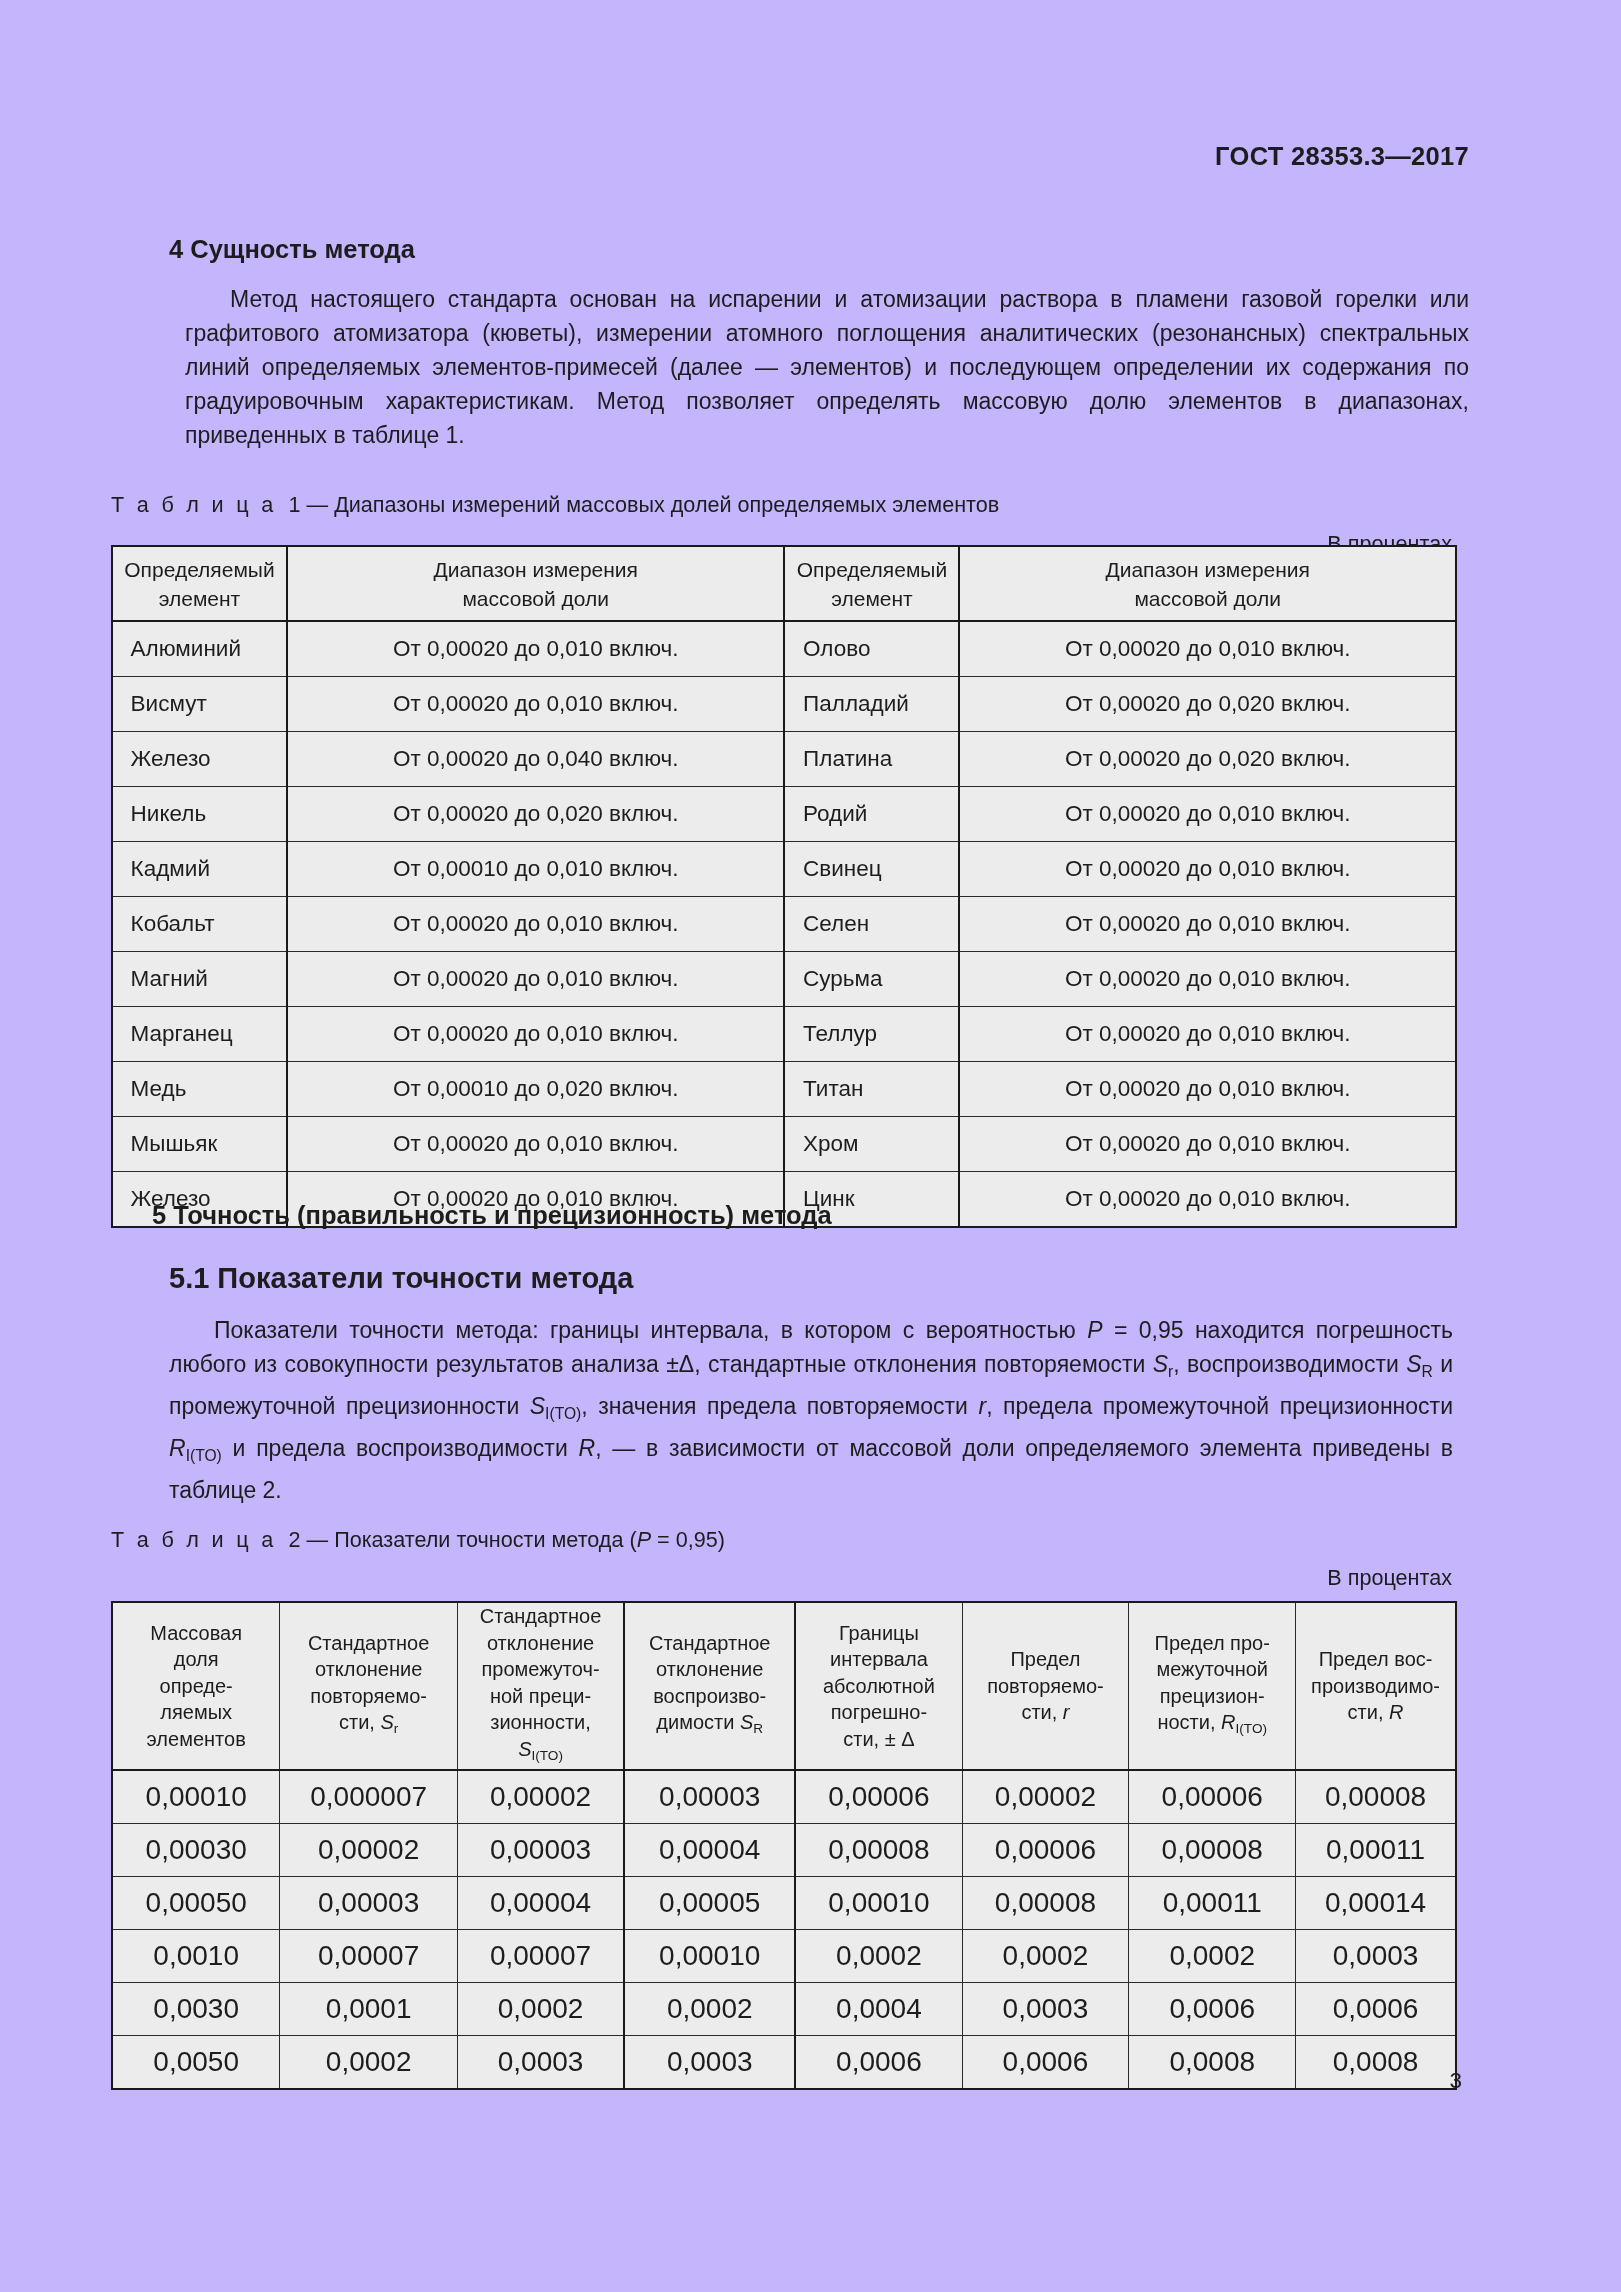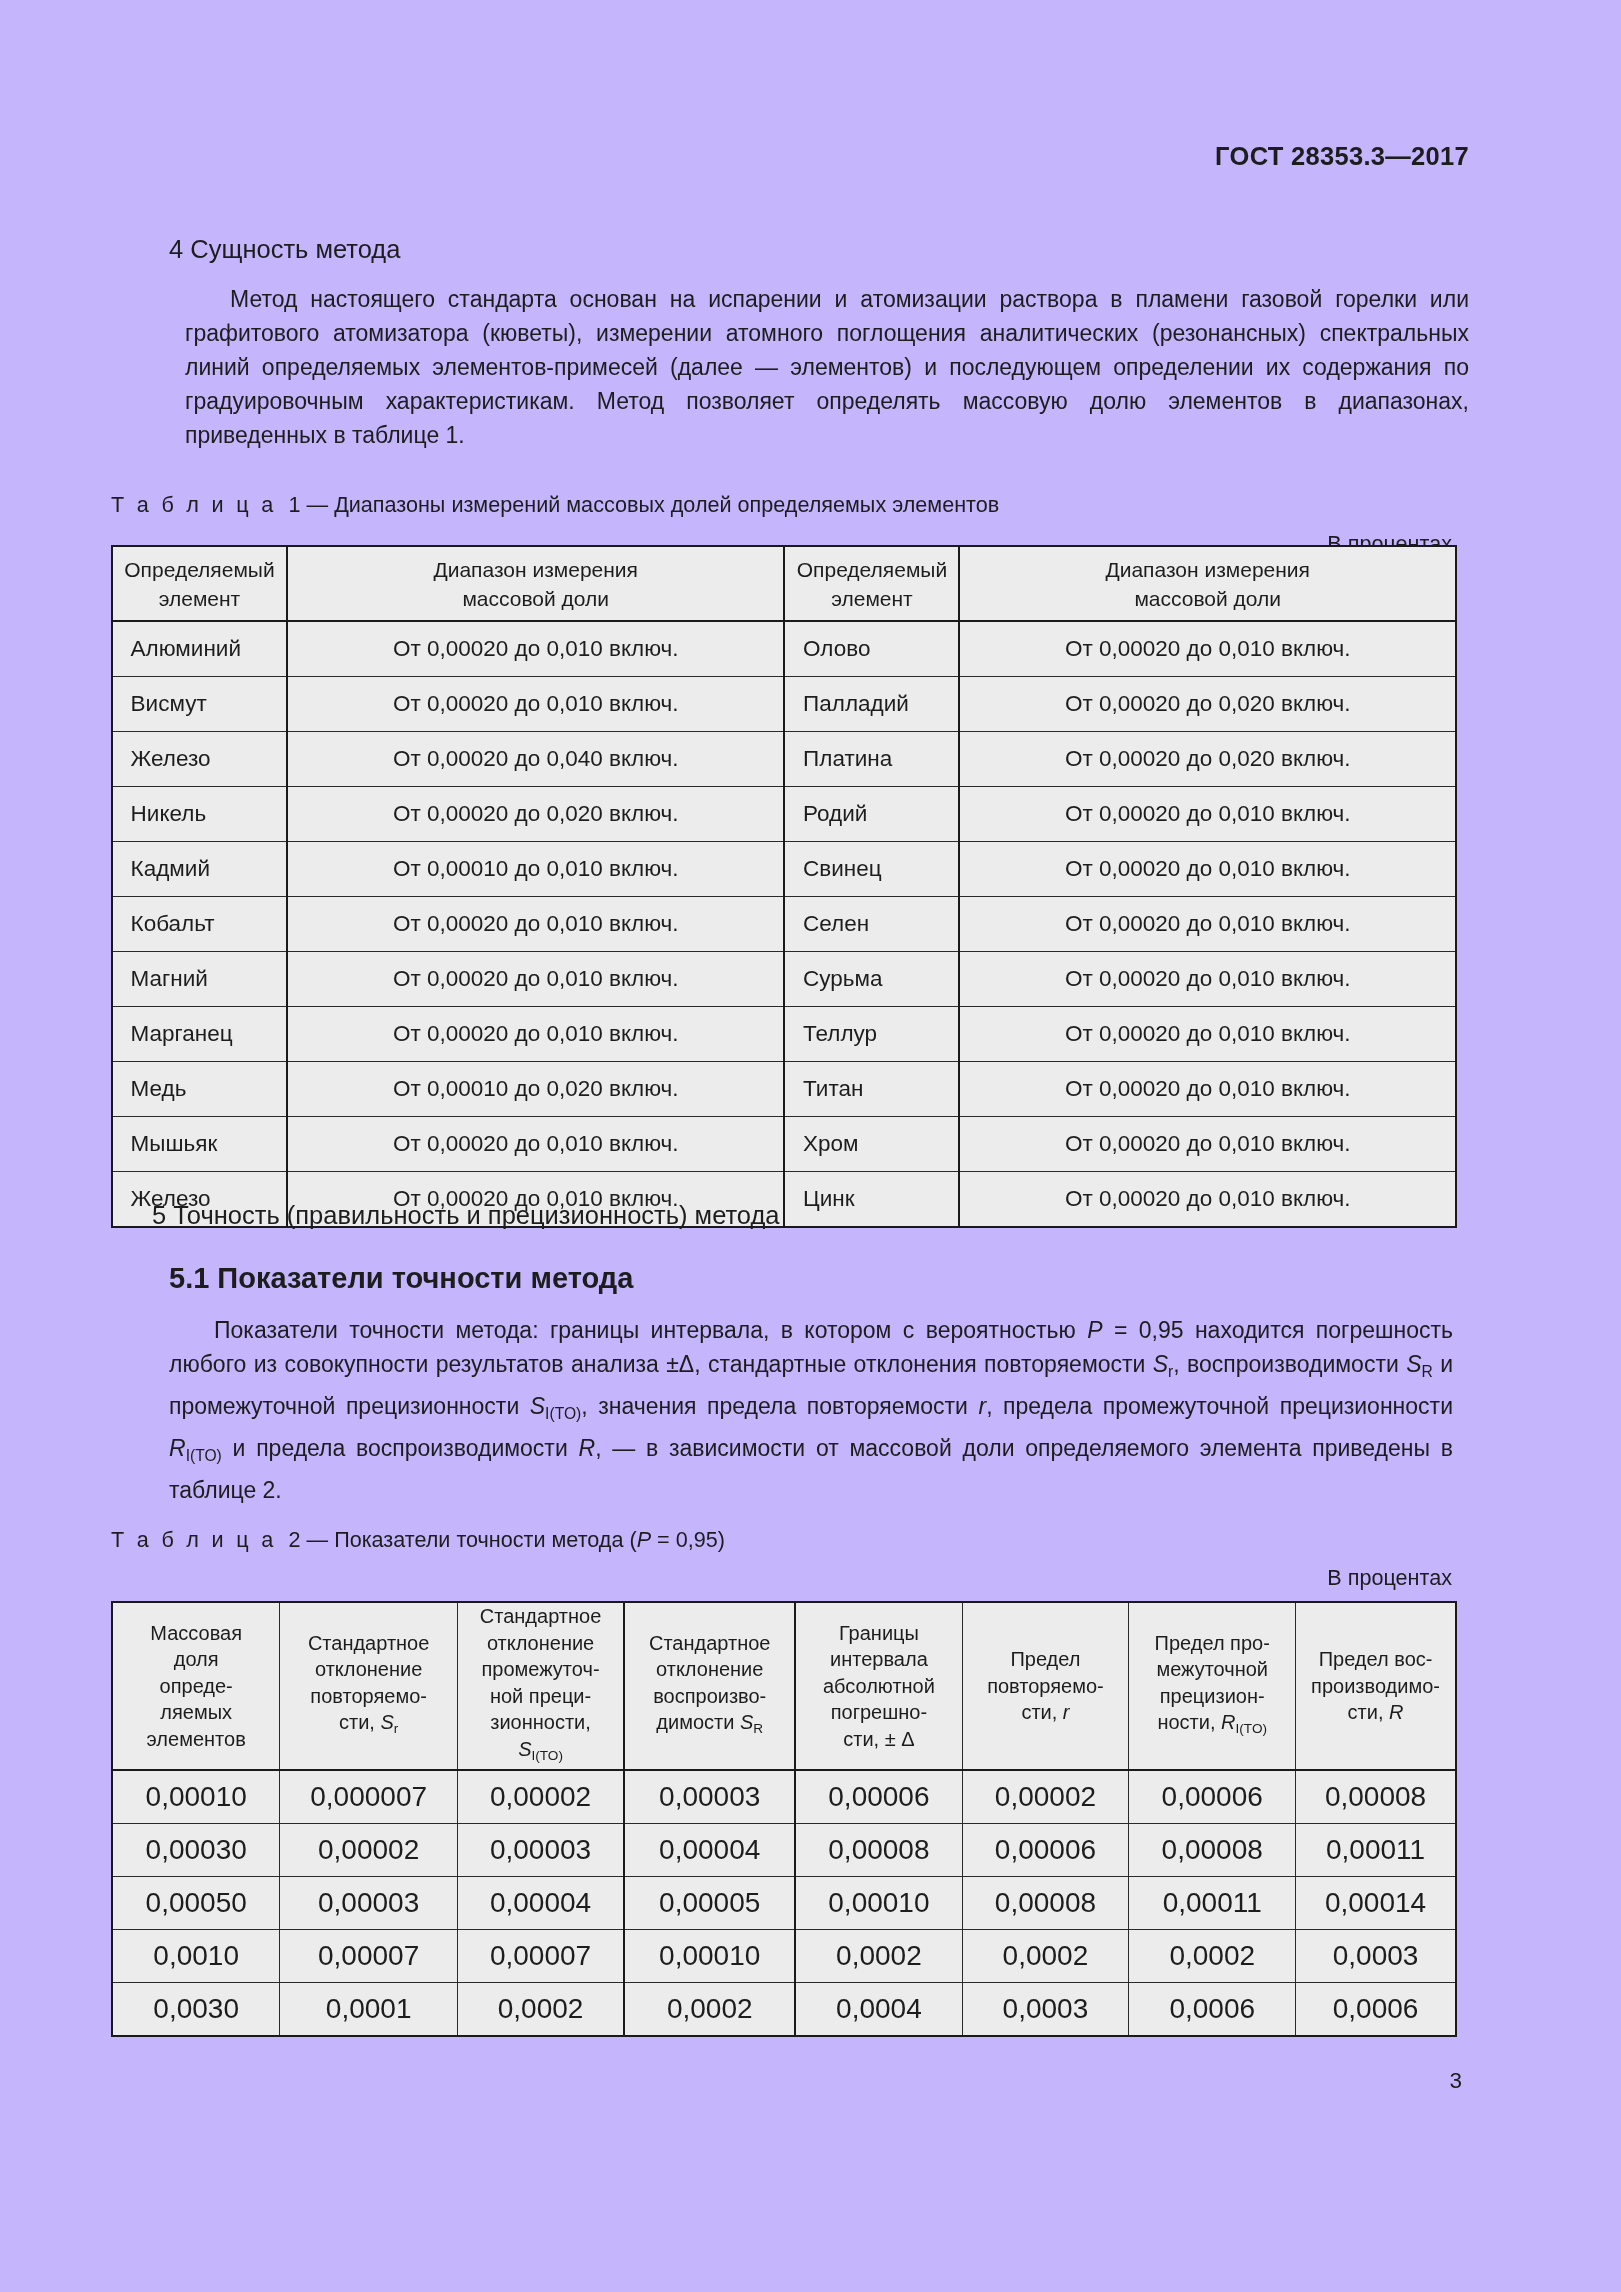--- a/index.html
+++ b/index.html
@@ -34,21 +34,21 @@
     font-size: 25.5px;
     font-weight: bold;
     letter-spacing: 0.3px;
     white-space: nowrap;
   }
 
   
   .h-section {
     position: absolute;
     font-size: 25.5px;
-    font-weight: normal;
+    font-weight: bold;
     white-space: nowrap;
   }
   .h-sub {
     position: absolute;
     font-size: 29px;
     font-weight: bold;
     white-space: nowrap;
   }
 
   
@@ -402,20 +402,30 @@
           <tr>
             <td>0,0030</td>
             <td>0,0001</td>
             <td class="sep-right">0,0002</td>
             <td class="sep-right">0,0002</td>
             <td>0,0004</td>
             <td>0,0003</td>
             <td>0,0006</td>
             <td>0,0006</td>
           </tr>
+          <tr>
+            <td>0,0050</td>
+            <td>0,0002</td>
+            <td class="sep-right">0,0003</td>
+            <td class="sep-right">0,0003</td>
+            <td>0,0006</td>
+            <td>0,0006</td>
+            <td>0,0008</td>
+            <td>0,0008</td>
+          </tr>
         </tbody>
     </table>
 
     <div class="page-num">3</div>
 
   </div>
 </div>
 
 
 </body></html>

